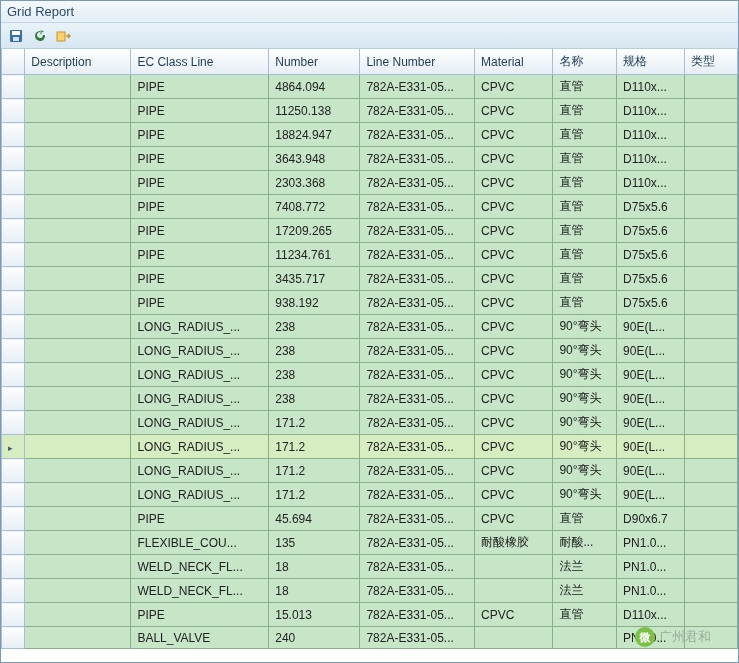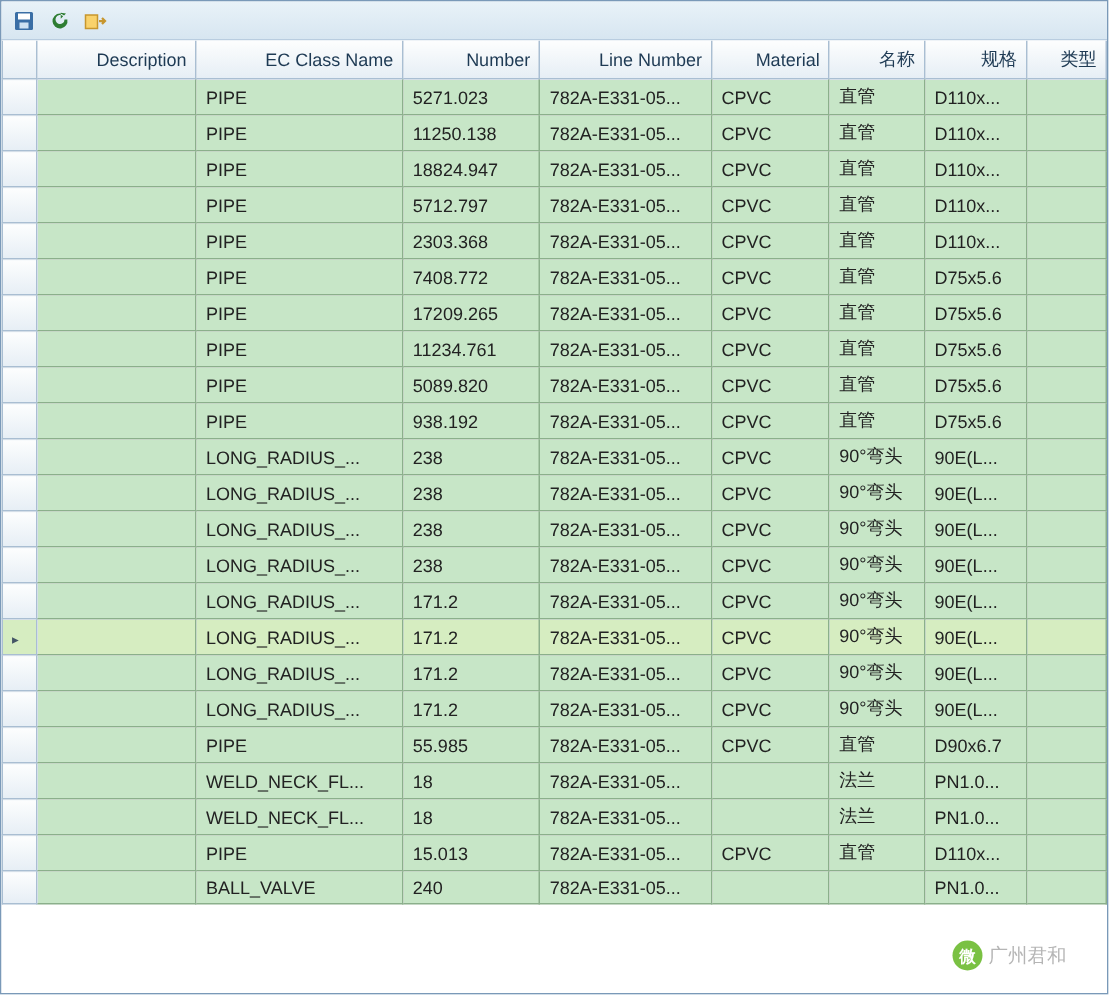--- a/index.html
+++ b/index.html
@@ -53,21 +53,21 @@
   table {
     border-collapse: collapse;
     width: 100%;
     table-layout: fixed;
   }
   thead th {
     background: linear-gradient(#fdfefe, #e6eef5);
     border: 1px solid #a9bed2;
     border-top: none;
     font-weight: normal;
-    text-align: right;
+    text-align: left;
     padding: 4px 6px;
     color: #1e3a54;
     font-size: 12px;
     white-space: nowrap;
     overflow: hidden;
     text-overflow: ellipsis;
   }
   tbody td {
     background: #c7e6c7;
     border: 1px solid #8baf8b;
@@ -115,20 +115,21 @@
     border-radius: 50%;
     background: #7ac143;
     display:inline-flex;align-items:center;justify-content:center;
     color:#fff;font-size:11px;font-weight:bold;
   }
 </style>
 </head>
 <body>
 
 <div class="window">
+  <div class="titlebar">Grid Report</div>
 
   <div class="toolbar">
     <span class="tb-btn">
       <svg width="14" height="14" viewBox="0 0 14 14">
           <rect x="1" y="1" width="12" height="12" fill="#3a6ea5" rx="1"></rect>
           <rect x="3" y="2" width="8" height="4" fill="#fff"></rect>
           <rect x="4" y="8" width="6" height="4" fill="#cfe2f2"></rect>
         </svg>
     </span>
     <span class="tb-btn">
@@ -154,35 +155,35 @@
           <col class="c-line">
           <col class="c-mat">
           <col class="c-name">
           <col class="c-spec">
           <col class="c-type">
       </colgroup>
       <thead>
         <tr>
           <th></th>
           <th>Description</th>
-          <th>EC Class Name</th>
+          <th>EC Class Line</th>
           <th>Number</th>
           <th>Line Number</th>
           <th>Material</th>
           <th>名称</th>
           <th>规格</th>
           <th>类型</th>
         </tr>
       </thead>
       <tbody id="grid-body">
           <tr>
             <td class="rowhdr"></td>
             <td></td>
             <td>PIPE</td>
-            <td>5271.023</td>
+            <td>4864.094</td>
             <td>782A-E331-05...</td>
             <td>CPVC</td>
             <td>直管</td>
             <td>D110x...</td>
             <td></td>
           </tr>
           <tr>
             <td class="rowhdr"></td>
             <td></td>
             <td>PIPE</td>
@@ -201,21 +202,21 @@
             <td>782A-E331-05...</td>
             <td>CPVC</td>
             <td>直管</td>
             <td>D110x...</td>
             <td></td>
           </tr>
           <tr>
             <td class="rowhdr"></td>
             <td></td>
             <td>PIPE</td>
-            <td>5712.797</td>
+            <td>3643.948</td>
             <td>782A-E331-05...</td>
             <td>CPVC</td>
             <td>直管</td>
             <td>D110x...</td>
             <td></td>
           </tr>
           <tr>
             <td class="rowhdr"></td>
             <td></td>
             <td>PIPE</td>
@@ -256,21 +257,21 @@
             <td>782A-E331-05...</td>
             <td>CPVC</td>
             <td>直管</td>
             <td>D75x5.6</td>
             <td></td>
           </tr>
           <tr>
             <td class="rowhdr"></td>
             <td></td>
             <td>PIPE</td>
-            <td>5089.820</td>
+            <td>3435.717</td>
             <td>782A-E331-05...</td>
             <td>CPVC</td>
             <td>直管</td>
             <td>D75x5.6</td>
             <td></td>
           </tr>
           <tr>
             <td class="rowhdr"></td>
             <td></td>
             <td>PIPE</td>
@@ -366,25 +367,36 @@
             <td>782A-E331-05...</td>
             <td>CPVC</td>
             <td>90°弯头</td>
             <td>90E(L...</td>
             <td></td>
           </tr>
           <tr>
             <td class="rowhdr"></td>
             <td></td>
             <td>PIPE</td>
-            <td>55.985</td>
+            <td>45.694</td>
             <td>782A-E331-05...</td>
             <td>CPVC</td>
             <td>直管</td>
             <td>D90x6.7</td>
+            <td></td>
+          </tr>
+          <tr>
+            <td class="rowhdr"></td>
+            <td></td>
+            <td>FLEXIBLE_COU...</td>
+            <td>135</td>
+            <td>782A-E331-05...</td>
+            <td>耐酸橡胶</td>
+            <td>耐酸...</td>
+            <td>PN1.0...</td>
             <td></td>
           </tr>
           <tr>
             <td class="rowhdr"></td>
             <td></td>
             <td>WELD_NECK_FL...</td>
             <td>18</td>
             <td>782A-E331-05...</td>
             <td></td>
             <td>法兰</td>

